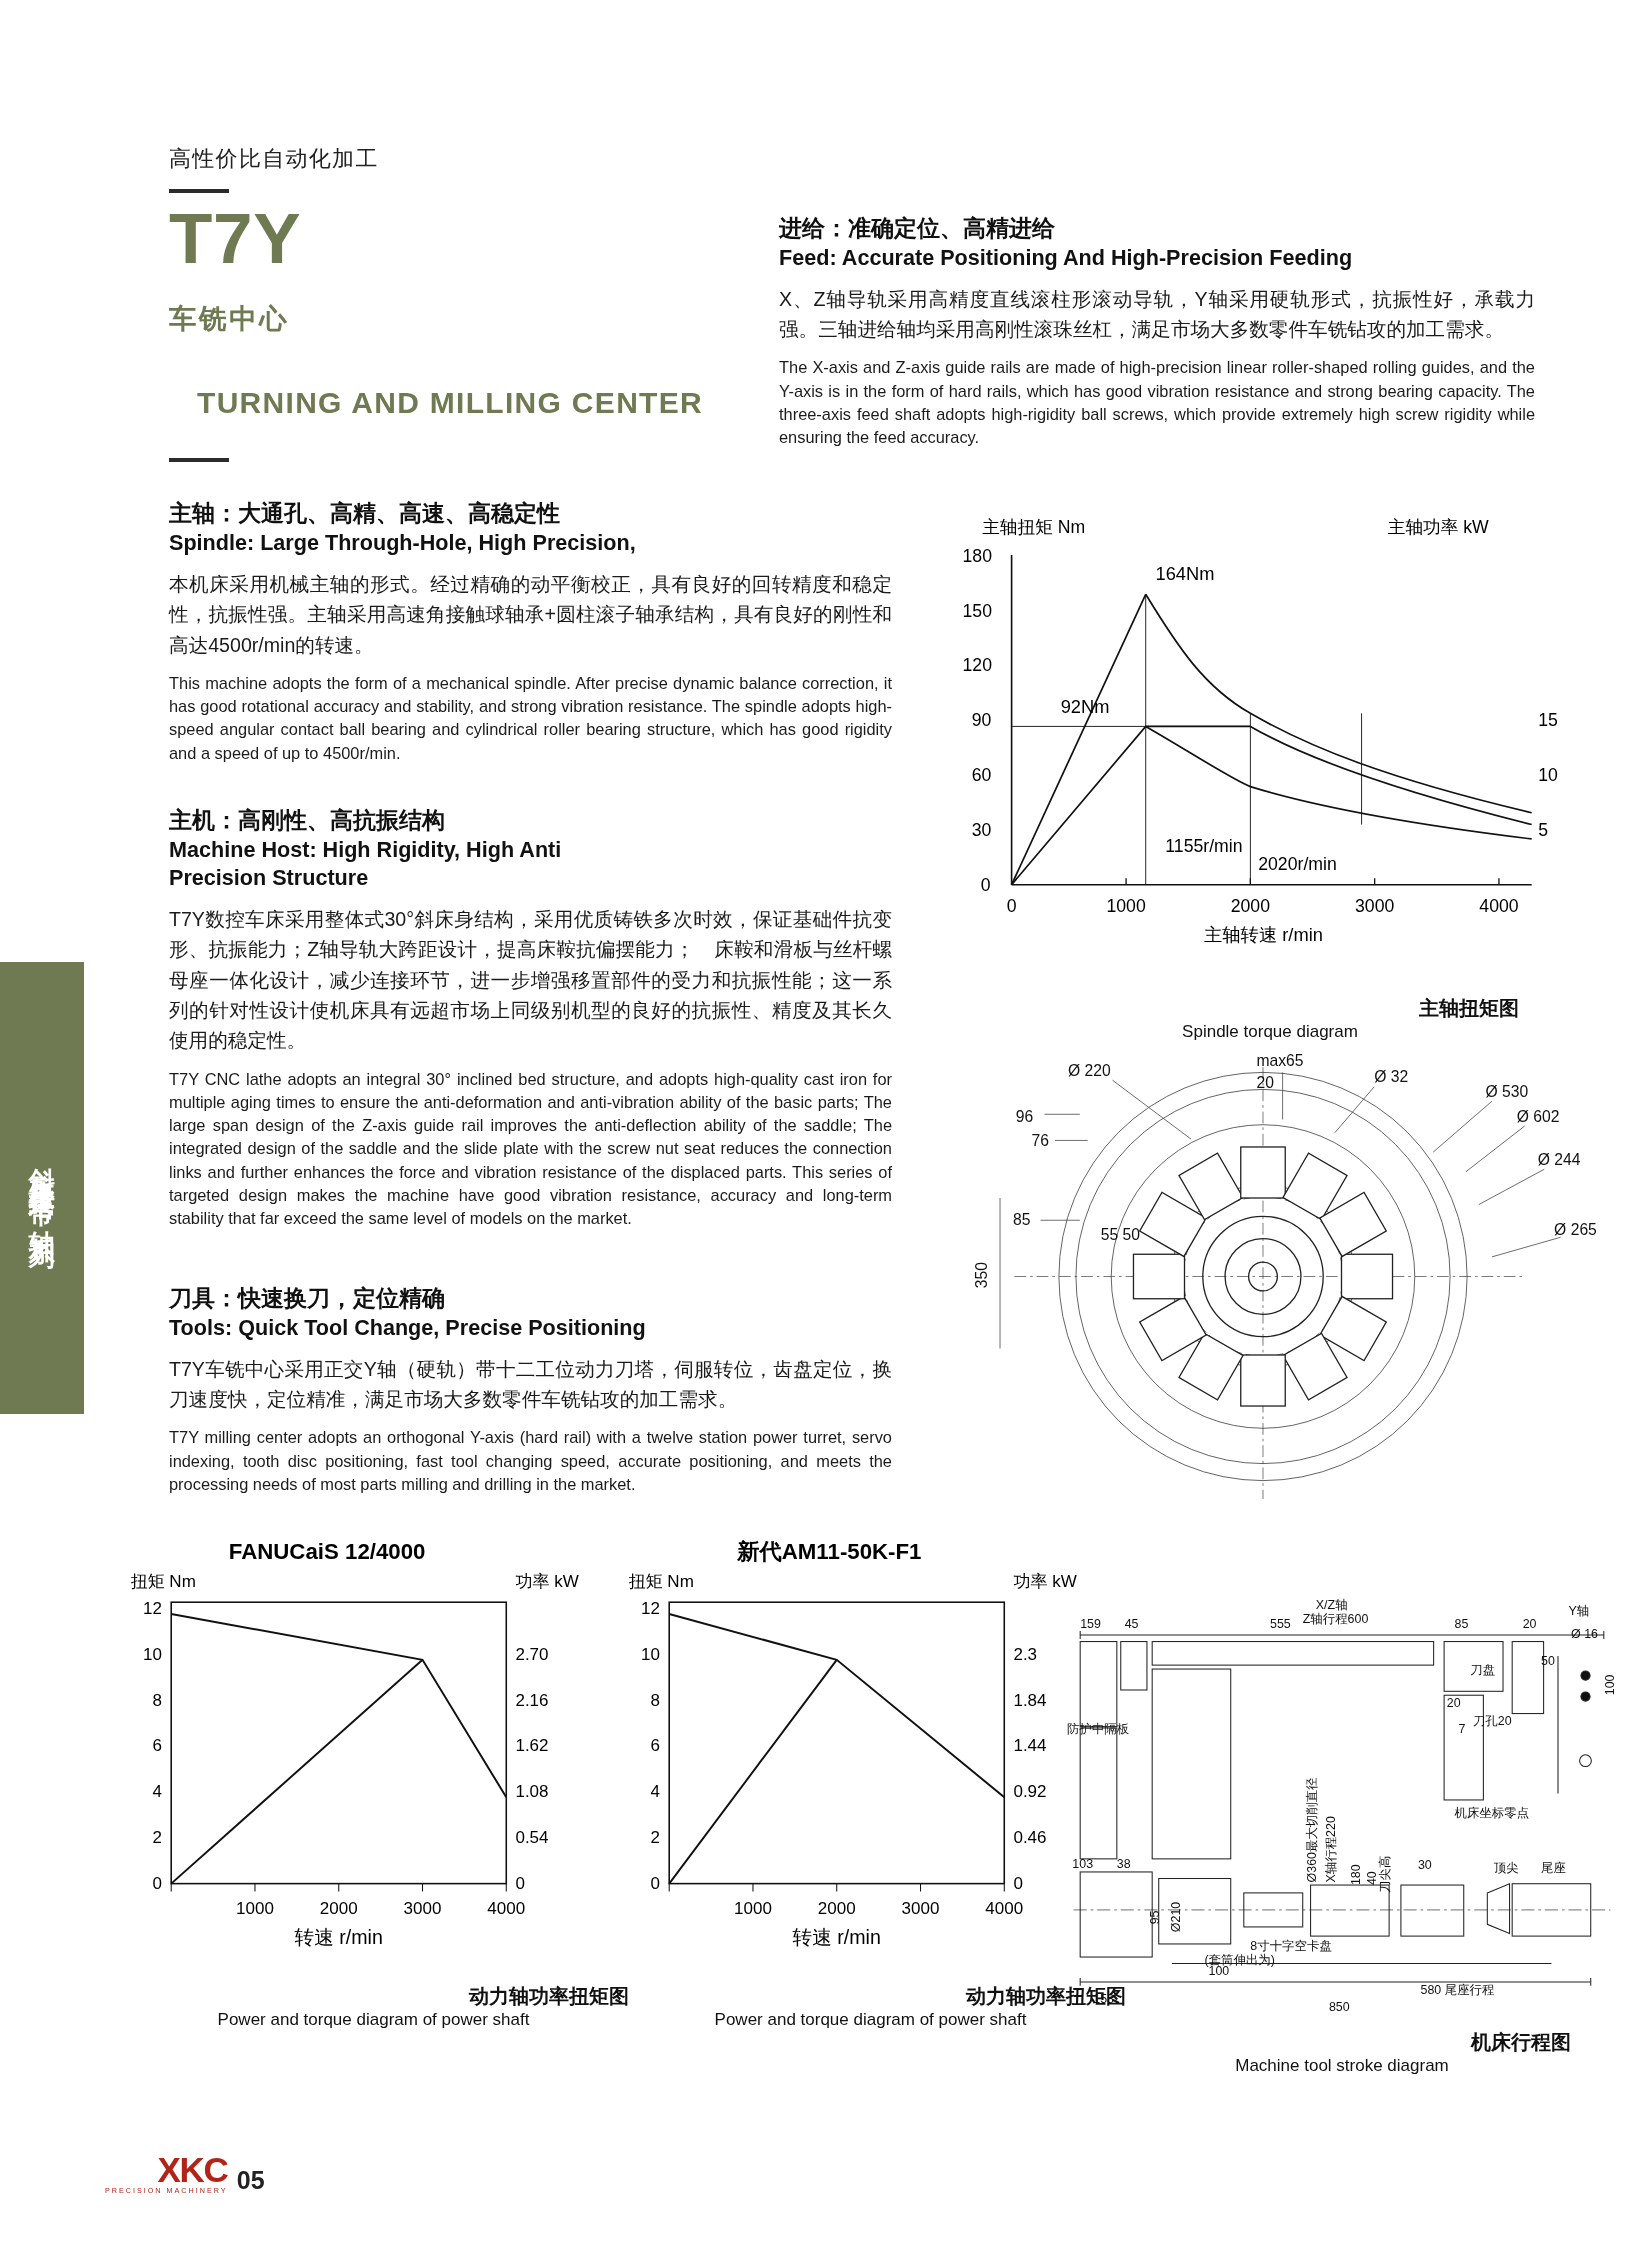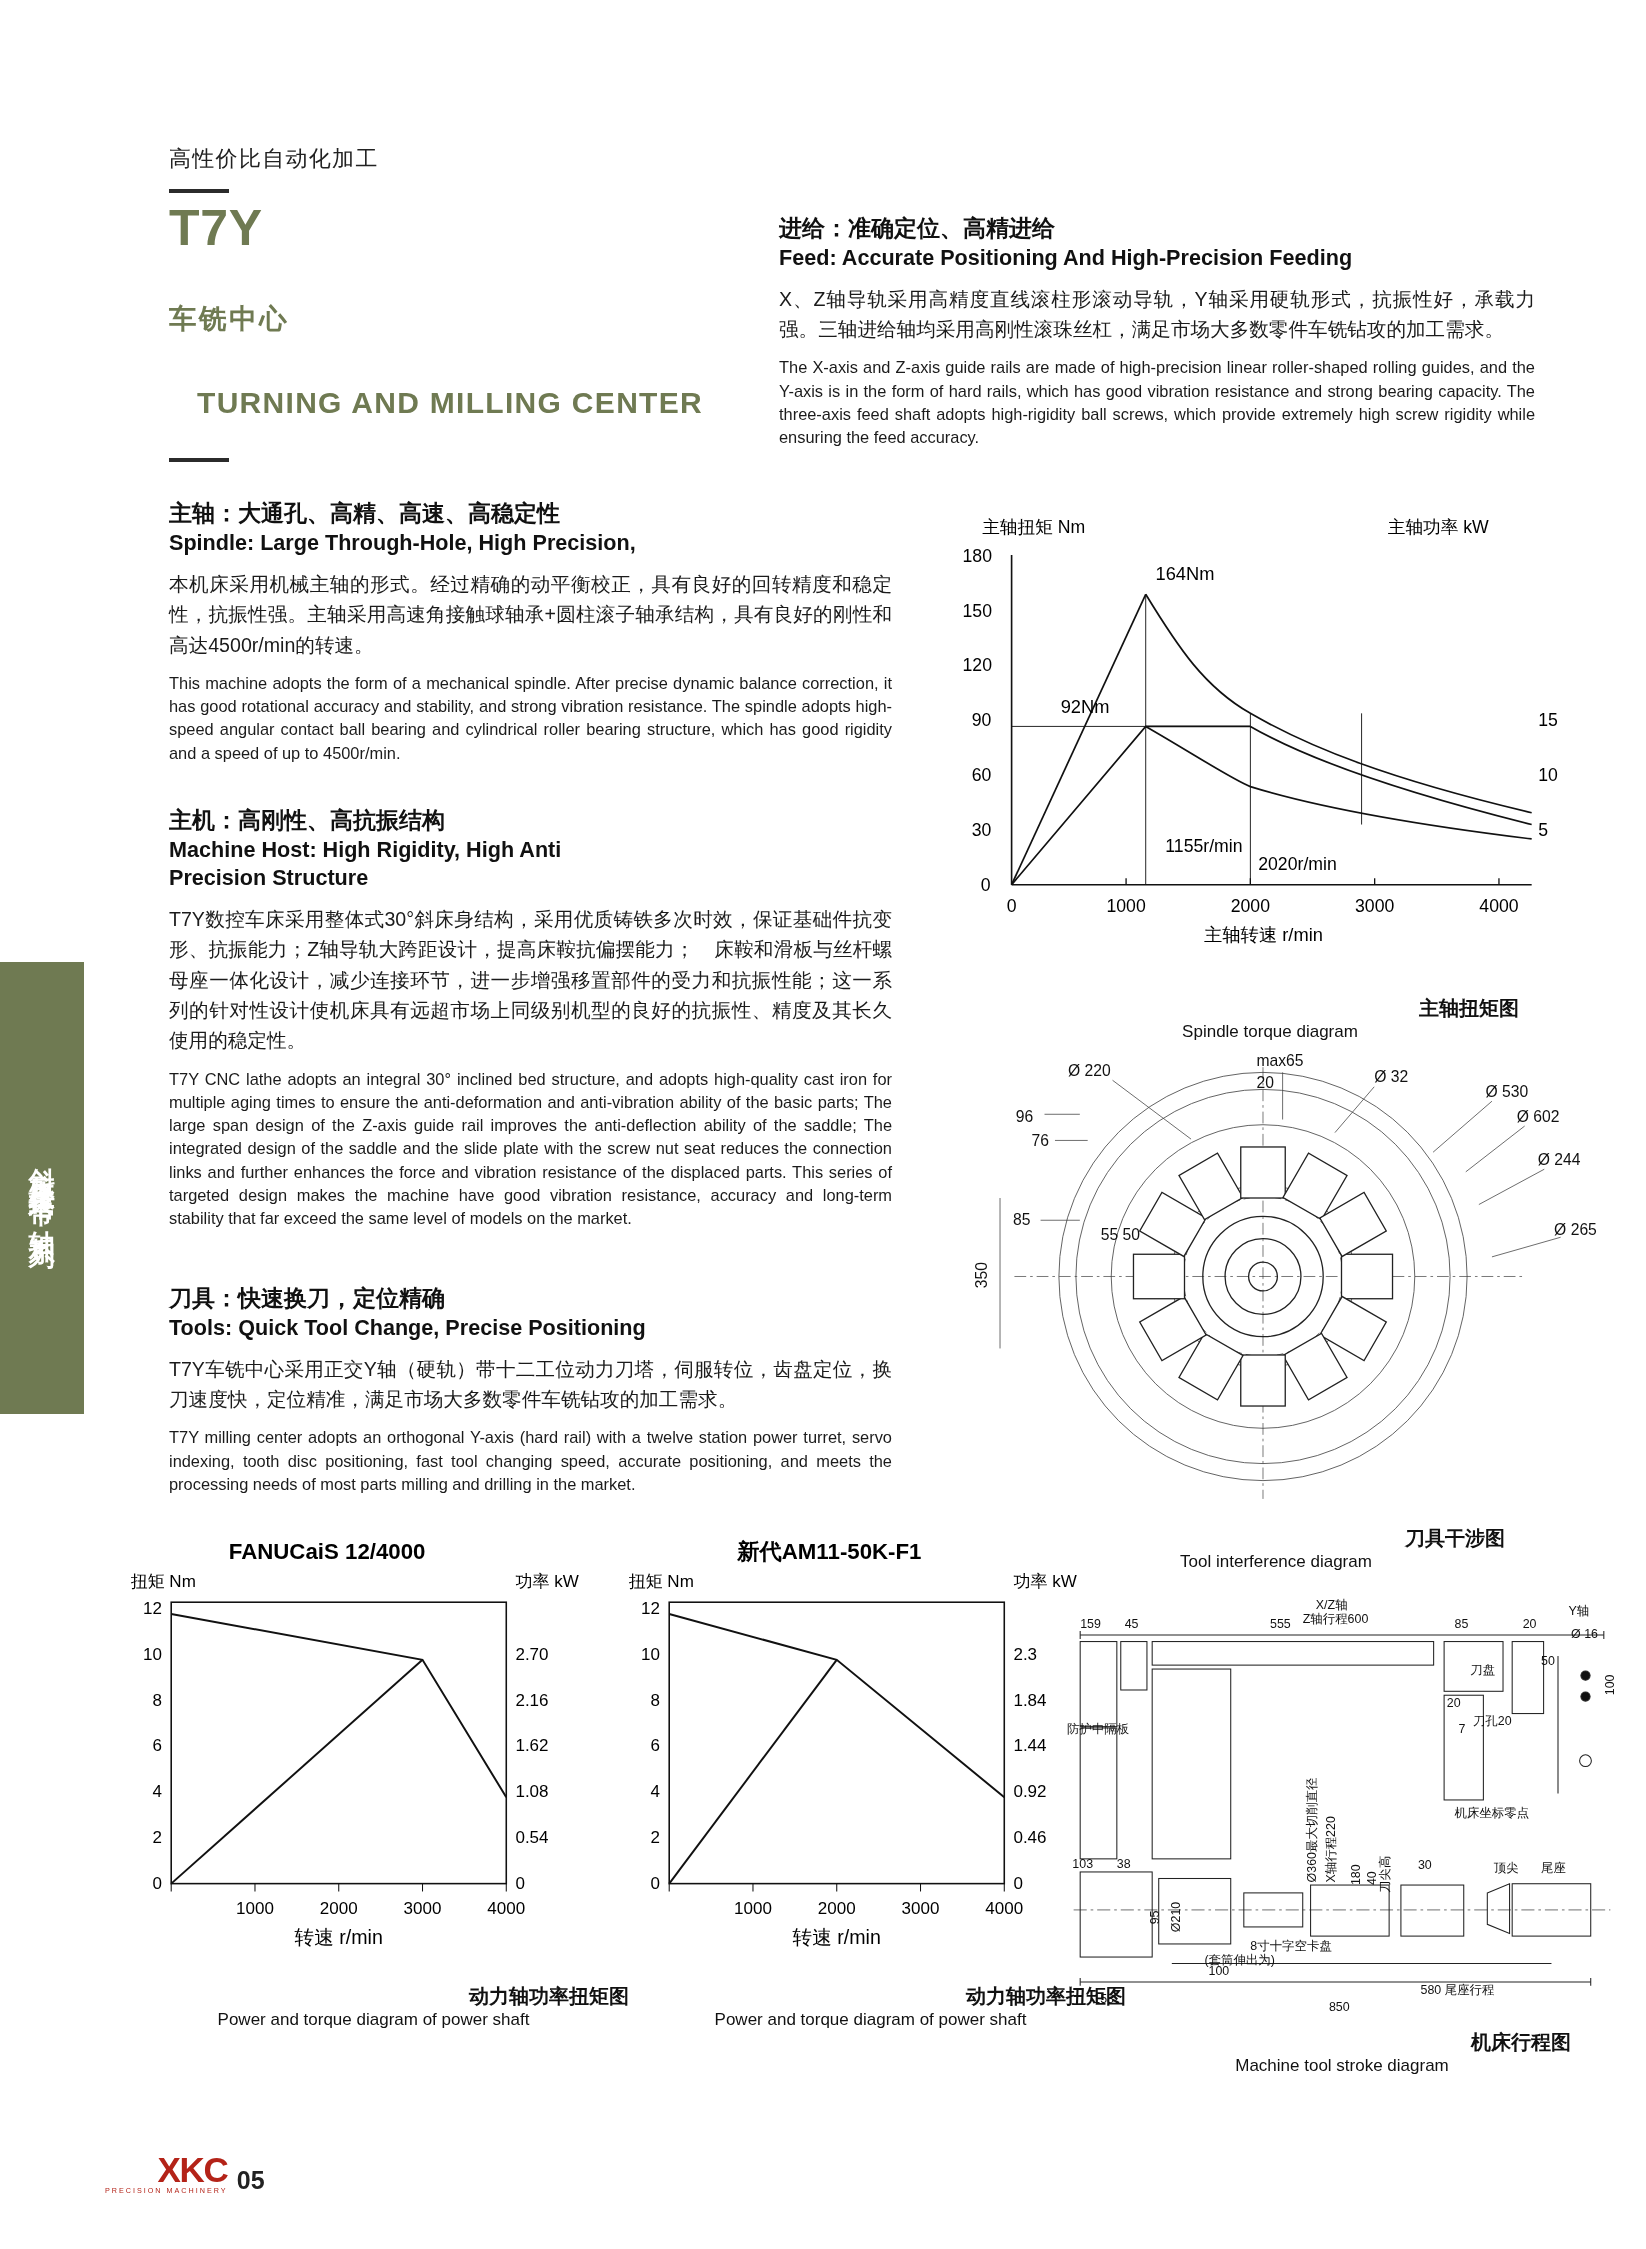--- a/index.html
+++ b/index.html
@@ -28,21 +28,21 @@
   
   .kicker{
     position:absolute;left:169px;top:144px;font-size:22px;color:#222;
     letter-spacing:1.3px;
   }
   .rule-top{
     position:absolute;left:169px;top:189px;width:60px;height:3.9px;background:#2b2b2b;
   }
   .big-title{
     position:absolute;left:169px;top:203px;
-    font-size:50px;font-weight:bold;color:#6f7a52;letter-spacing:0.7px;
+    font-size:71px;font-weight:bold;color:#6f7a52;letter-spacing:0.7px;
     line-height:1;
   }
   .big-sub{
     position:absolute;left:169px;top:301px;
     font-size:27.5px;font-weight:bold;color:#6f7a52;letter-spacing:2.6px;
   }
   .eng-title{
     position:absolute;left:169px;top:386px;
     font-size:30px;font-weight:bold;color:#6f7a52;letter-spacing:1.3px;margin-left:28px;
   }
@@ -292,24 +292,20 @@
         <text x="108" y="378" transform="rotate(-90 108 378)">350</text>
       </g>
 
       <g stroke="#444" stroke-width="1.2">
         <line x1="196" y1="112" x2="250" y2="112"></line>
         <line x1="212" y1="152" x2="262" y2="152"></line>
         <line x1="190" y1="274" x2="250" y2="274"></line>
         <line x1="128" y1="240" x2="128" y2="470"></line>
       </g>
     </svg>
-  </div>
-  <div id="turret-caption">
-    <div class="cap-cn">刀具干涉图</div>
-    <div class="cap-en">Tool interference diagram</div>
   </div>
 
   <div class="chart" id="chart-fanuc">
     <svg width="517" height="419" viewBox="0 0 790 640">
       <text x="180" y="32" font-size="34" font-weight="bold">FANUCaiS  12/4000</text>
       <text x="30" y="74" font-size="26">扭矩 Nm</text>
       <text x="618" y="74" font-size="26">功率 kW</text>
 
       <g font-size="26" text-anchor="end">
         <text x="78" y="116">12</text>

